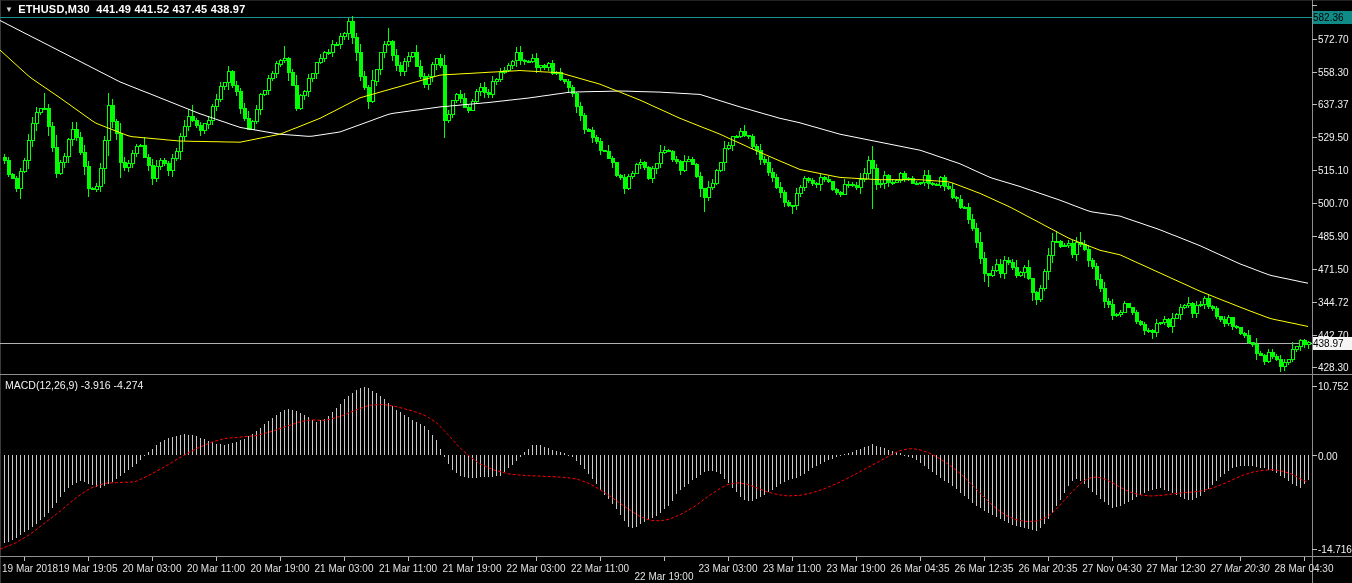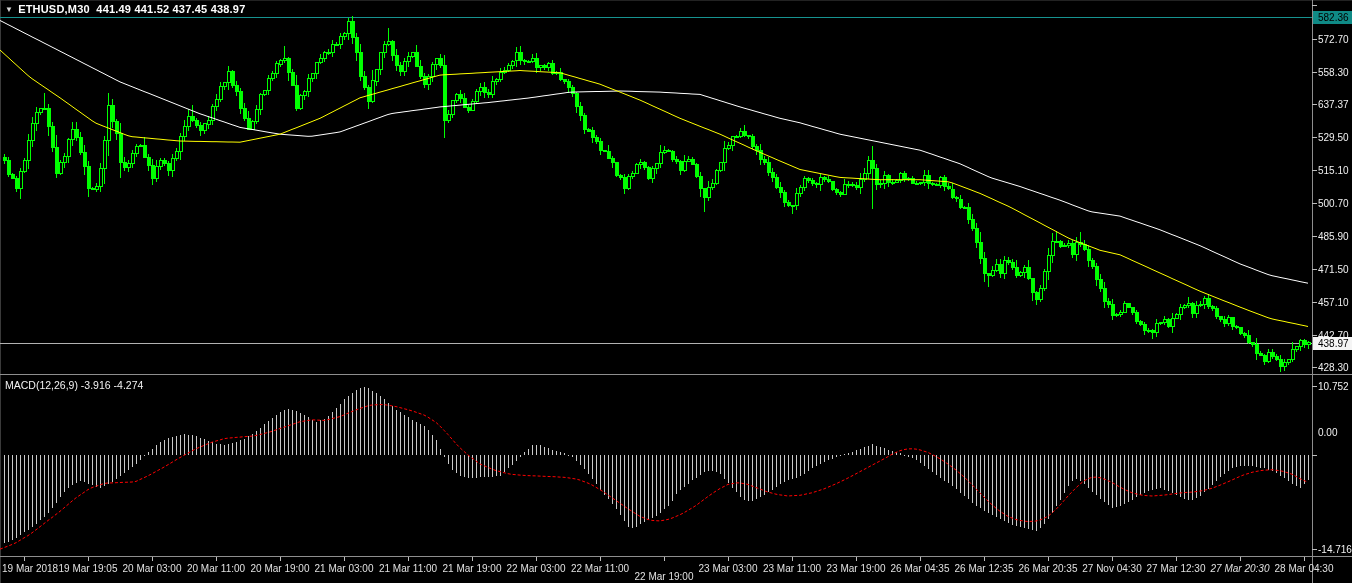--- a/index.html
+++ b/index.html
@@ -12,21 +12,21 @@
   .sep1{position:absolute;left:0;top:374px;width:1352px;height:1px;background:#8e8e8e;}
   .sep2{position:absolute;left:0;top:556px;width:1352px;height:1px;background:#8e8e8e;}
   .axis-vline{position:absolute;left:1312px;top:0;width:1px;height:583px;background:#8e8e8e;}
   #symbol-header{position:absolute;left:5px;top:3px;color:#fff;font-size:11px;font-weight:700;
                  letter-spacing:.2px;white-space:nowrap;}
   #symbol-header .tri{color:#d8d8d8;font-size:8px;margin-right:5px;vertical-align:1px;}
   #macd-label{position:absolute;left:5px;top:379px;color:#f2f2f2;font-size:10.5px;white-space:nowrap;}
   .ptick{position:absolute;left:1318px;color:#f0f0f0;font-size:10px;line-height:11px;white-space:nowrap;}
   .ptick-dash{position:absolute;left:1312px;width:5px;height:1px;background:#bdbdbd;}
   .plevel{position:absolute;left:1313px;width:39px;height:13px;font-size:10px;line-height:13px;
-          padding-left:5px;box-sizing:border-box;white-space:nowrap;}
+          box-sizing:border-box;white-space:nowrap;}
   #time-axis{position:absolute;left:0;top:557px;width:1352px;height:26px;}
   .ttick{position:absolute;top:6px;color:#e0e0e0;font-size:10px;white-space:nowrap;transform:translateX(-50%);}
   .ttick-dash{position:absolute;top:0;width:1px;height:4px;background:#bdbdbd;}
   svg{display:block;}
 </style>
 </head>
 <body>
 
 <div id="window">
   <div class="frame-top"></div>
@@ -1053,33 +1053,33 @@
       <div class="ptick" style="top: 132.137px;">529.50</div>
       <div class="ptick-dash" style="top: 169.897px;"></div>
       <div class="ptick" style="top: 164.897px;">515.10</div>
       <div class="ptick-dash" style="top: 202.657px;"></div>
       <div class="ptick" style="top: 197.657px;">500.70</div>
       <div class="ptick-dash" style="top: 236.327px;"></div>
       <div class="ptick" style="top: 231.327px;">485.90</div>
       <div class="ptick-dash" style="top: 269.087px;"></div>
       <div class="ptick" style="top: 264.087px;">471.50</div>
       <div class="ptick-dash" style="top: 301.847px;"></div>
-      <div class="ptick" style="top: 296.847px;">457.10</div>
+      <div class="ptick" style="top: 296.847px;">344.72</div>
       <div class="ptick-dash" style="top: 334.608px;"></div>
       <div class="ptick" style="top: 329.608px;">442.70</div>
       <div class="ptick-dash" style="top: 367.367px;"></div>
       <div class="ptick" style="top: 362.367px;">428.30</div>
       <div class="plevel" style="top: 10.881px; background: rgb(15, 138, 134); color: rgb(0, 0, 0);">582.36</div>
       <div class="plevel" style="top: 337.093px; background: rgb(245, 245, 245); color: rgb(0, 0, 0);">438.97</div>
     </div>
   <div id="macd-axis">
       <div class="ptick-dash" style="top: 385.687px;"></div>
       <div class="ptick" style="top: 380.687px;">10.752</div>
       <div class="ptick-dash" style="top: 454.5px;"></div>
-      <div class="ptick" style="top: 427px;">0.00</div>
+      <div class="ptick" style="top: 451px;">0.00</div>
       <div class="ptick-dash" style="top: 548.682px;"></div>
       <div class="ptick" style="top: 543.682px;">-14.716</div>
     </div>
   <div id="time-axis">
       <div class="ttick-dash" style="left: 24px;"></div>
       <div class="ttick" style="left: 2px; transform: none;">19 Mar 2018</div>
       <div class="ttick-dash" style="left: 88px;"></div>
       <div class="ttick" style="left: 88px;">19 Mar 19:05</div>
       <div class="ttick-dash" style="left: 152px;"></div>
       <div class="ttick" style="left: 152px;">20 Mar 03:00</div>

